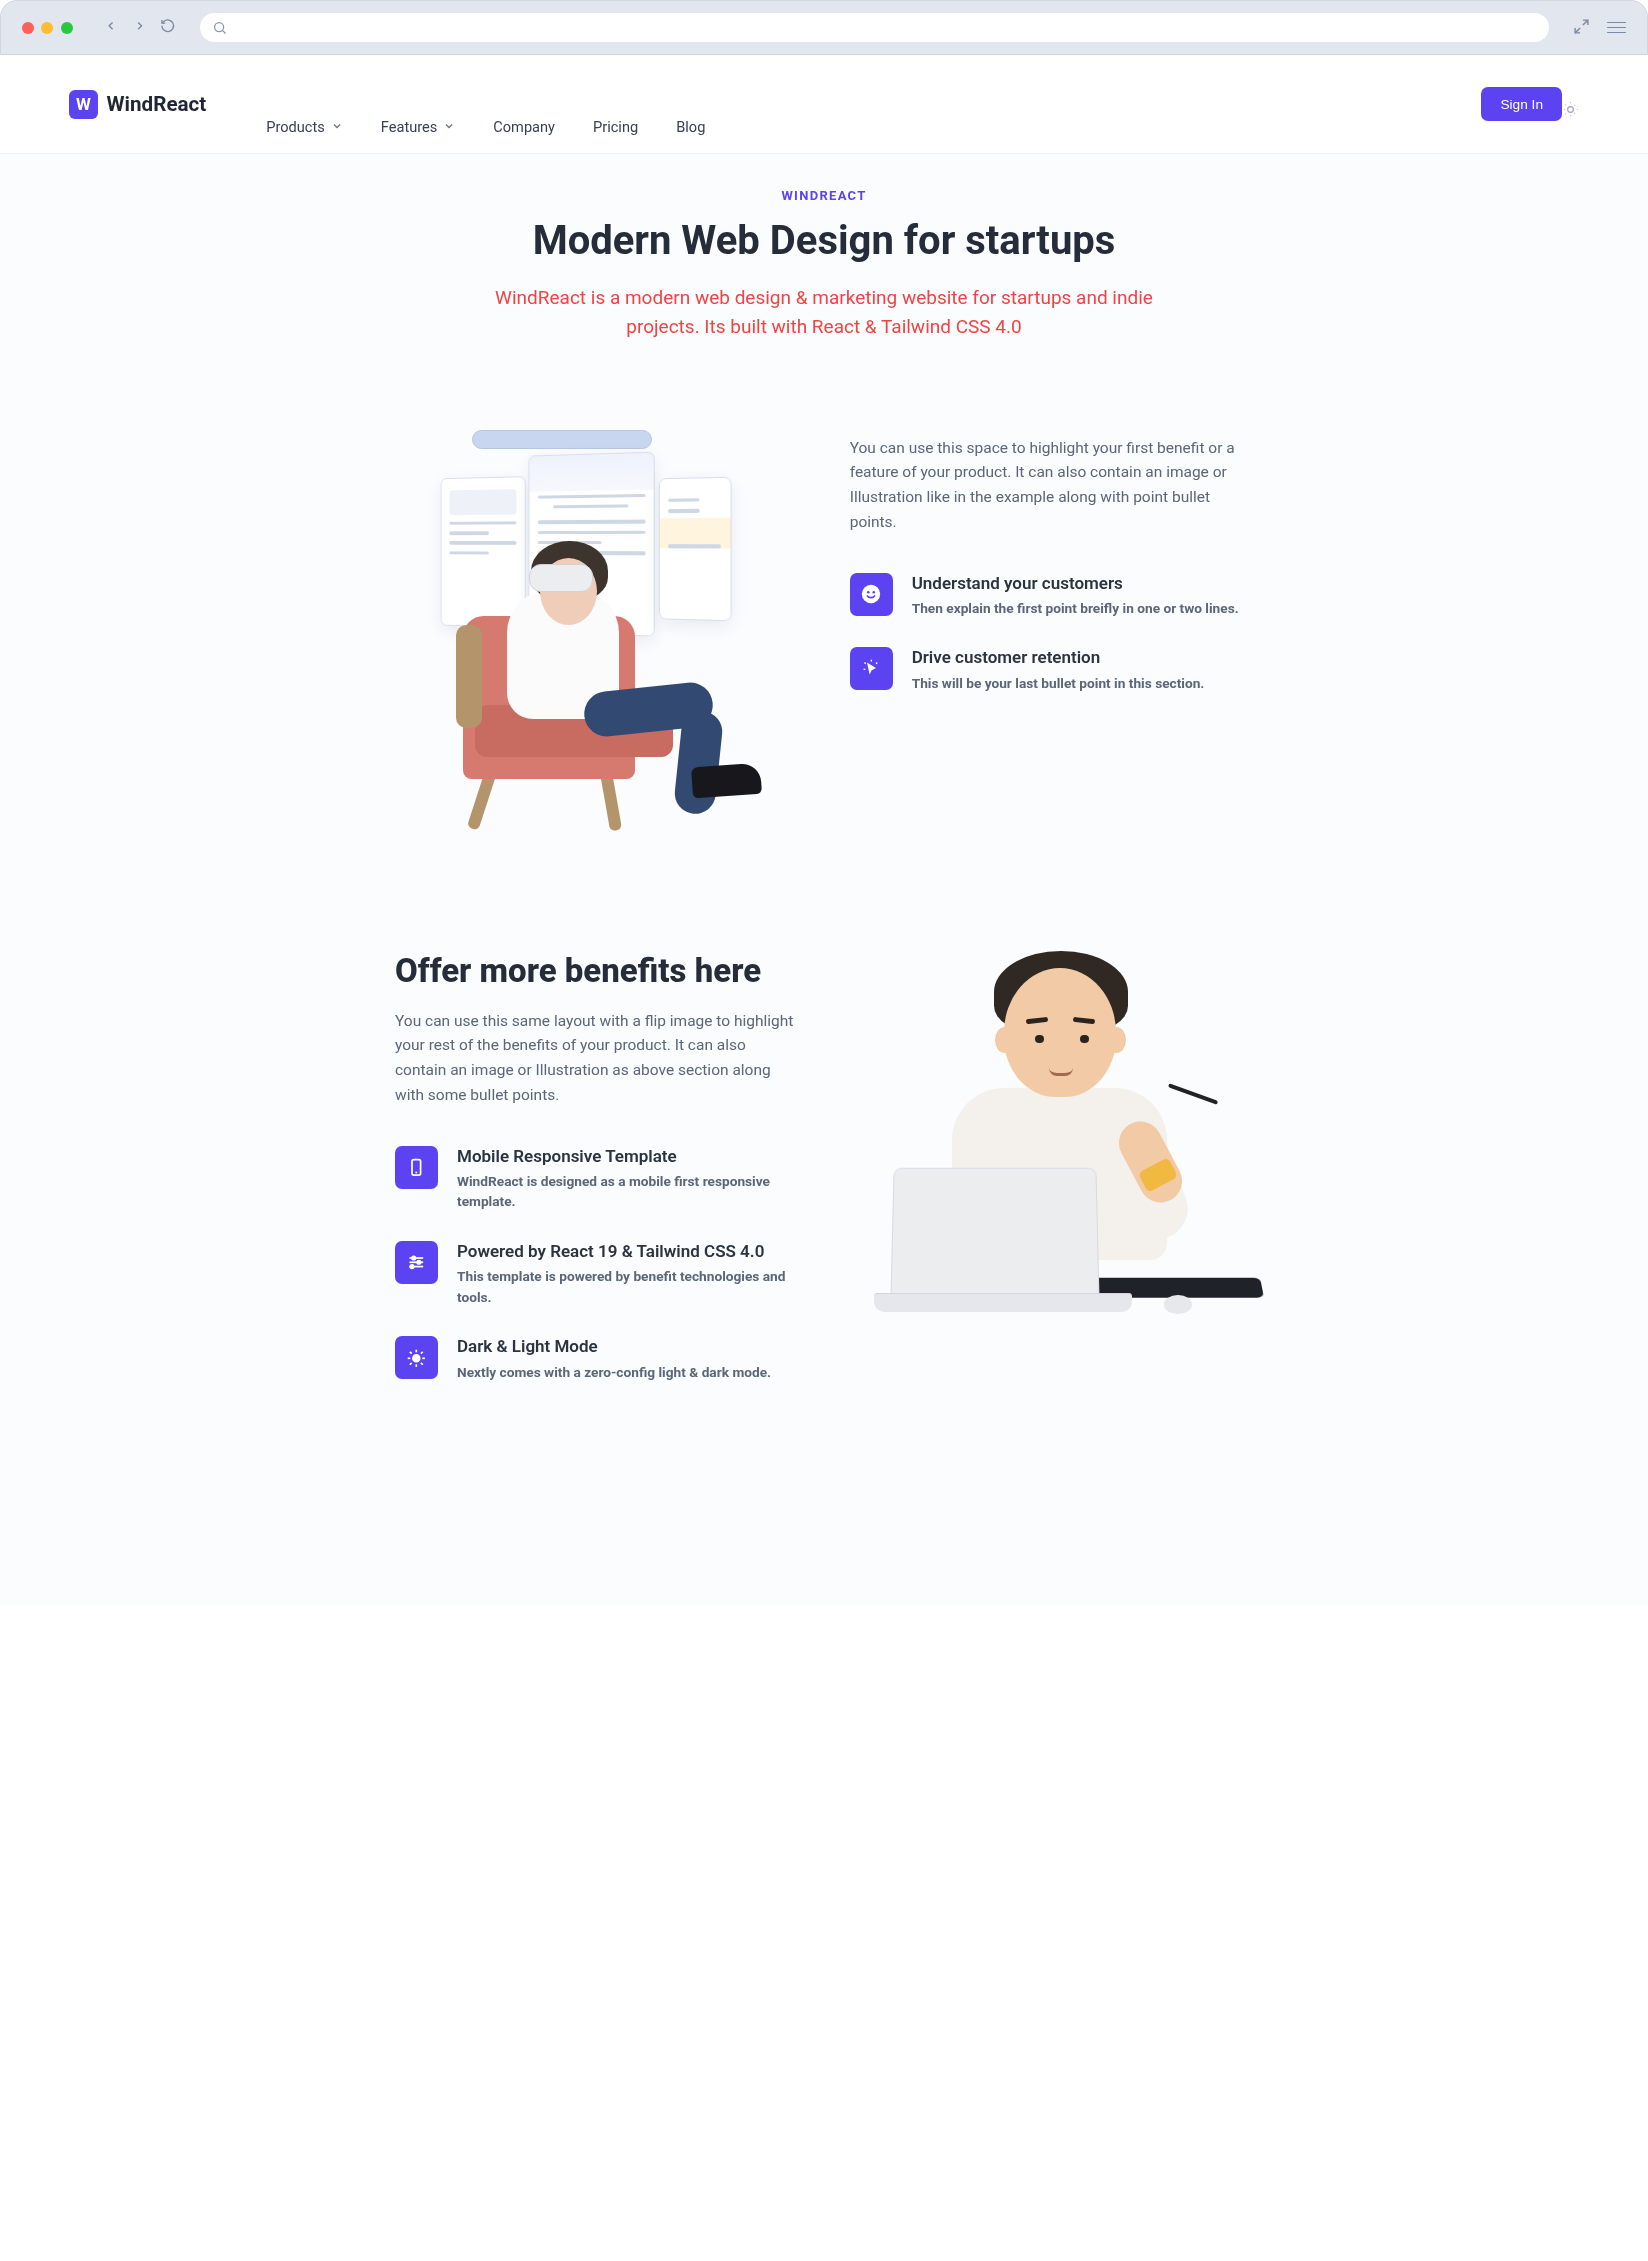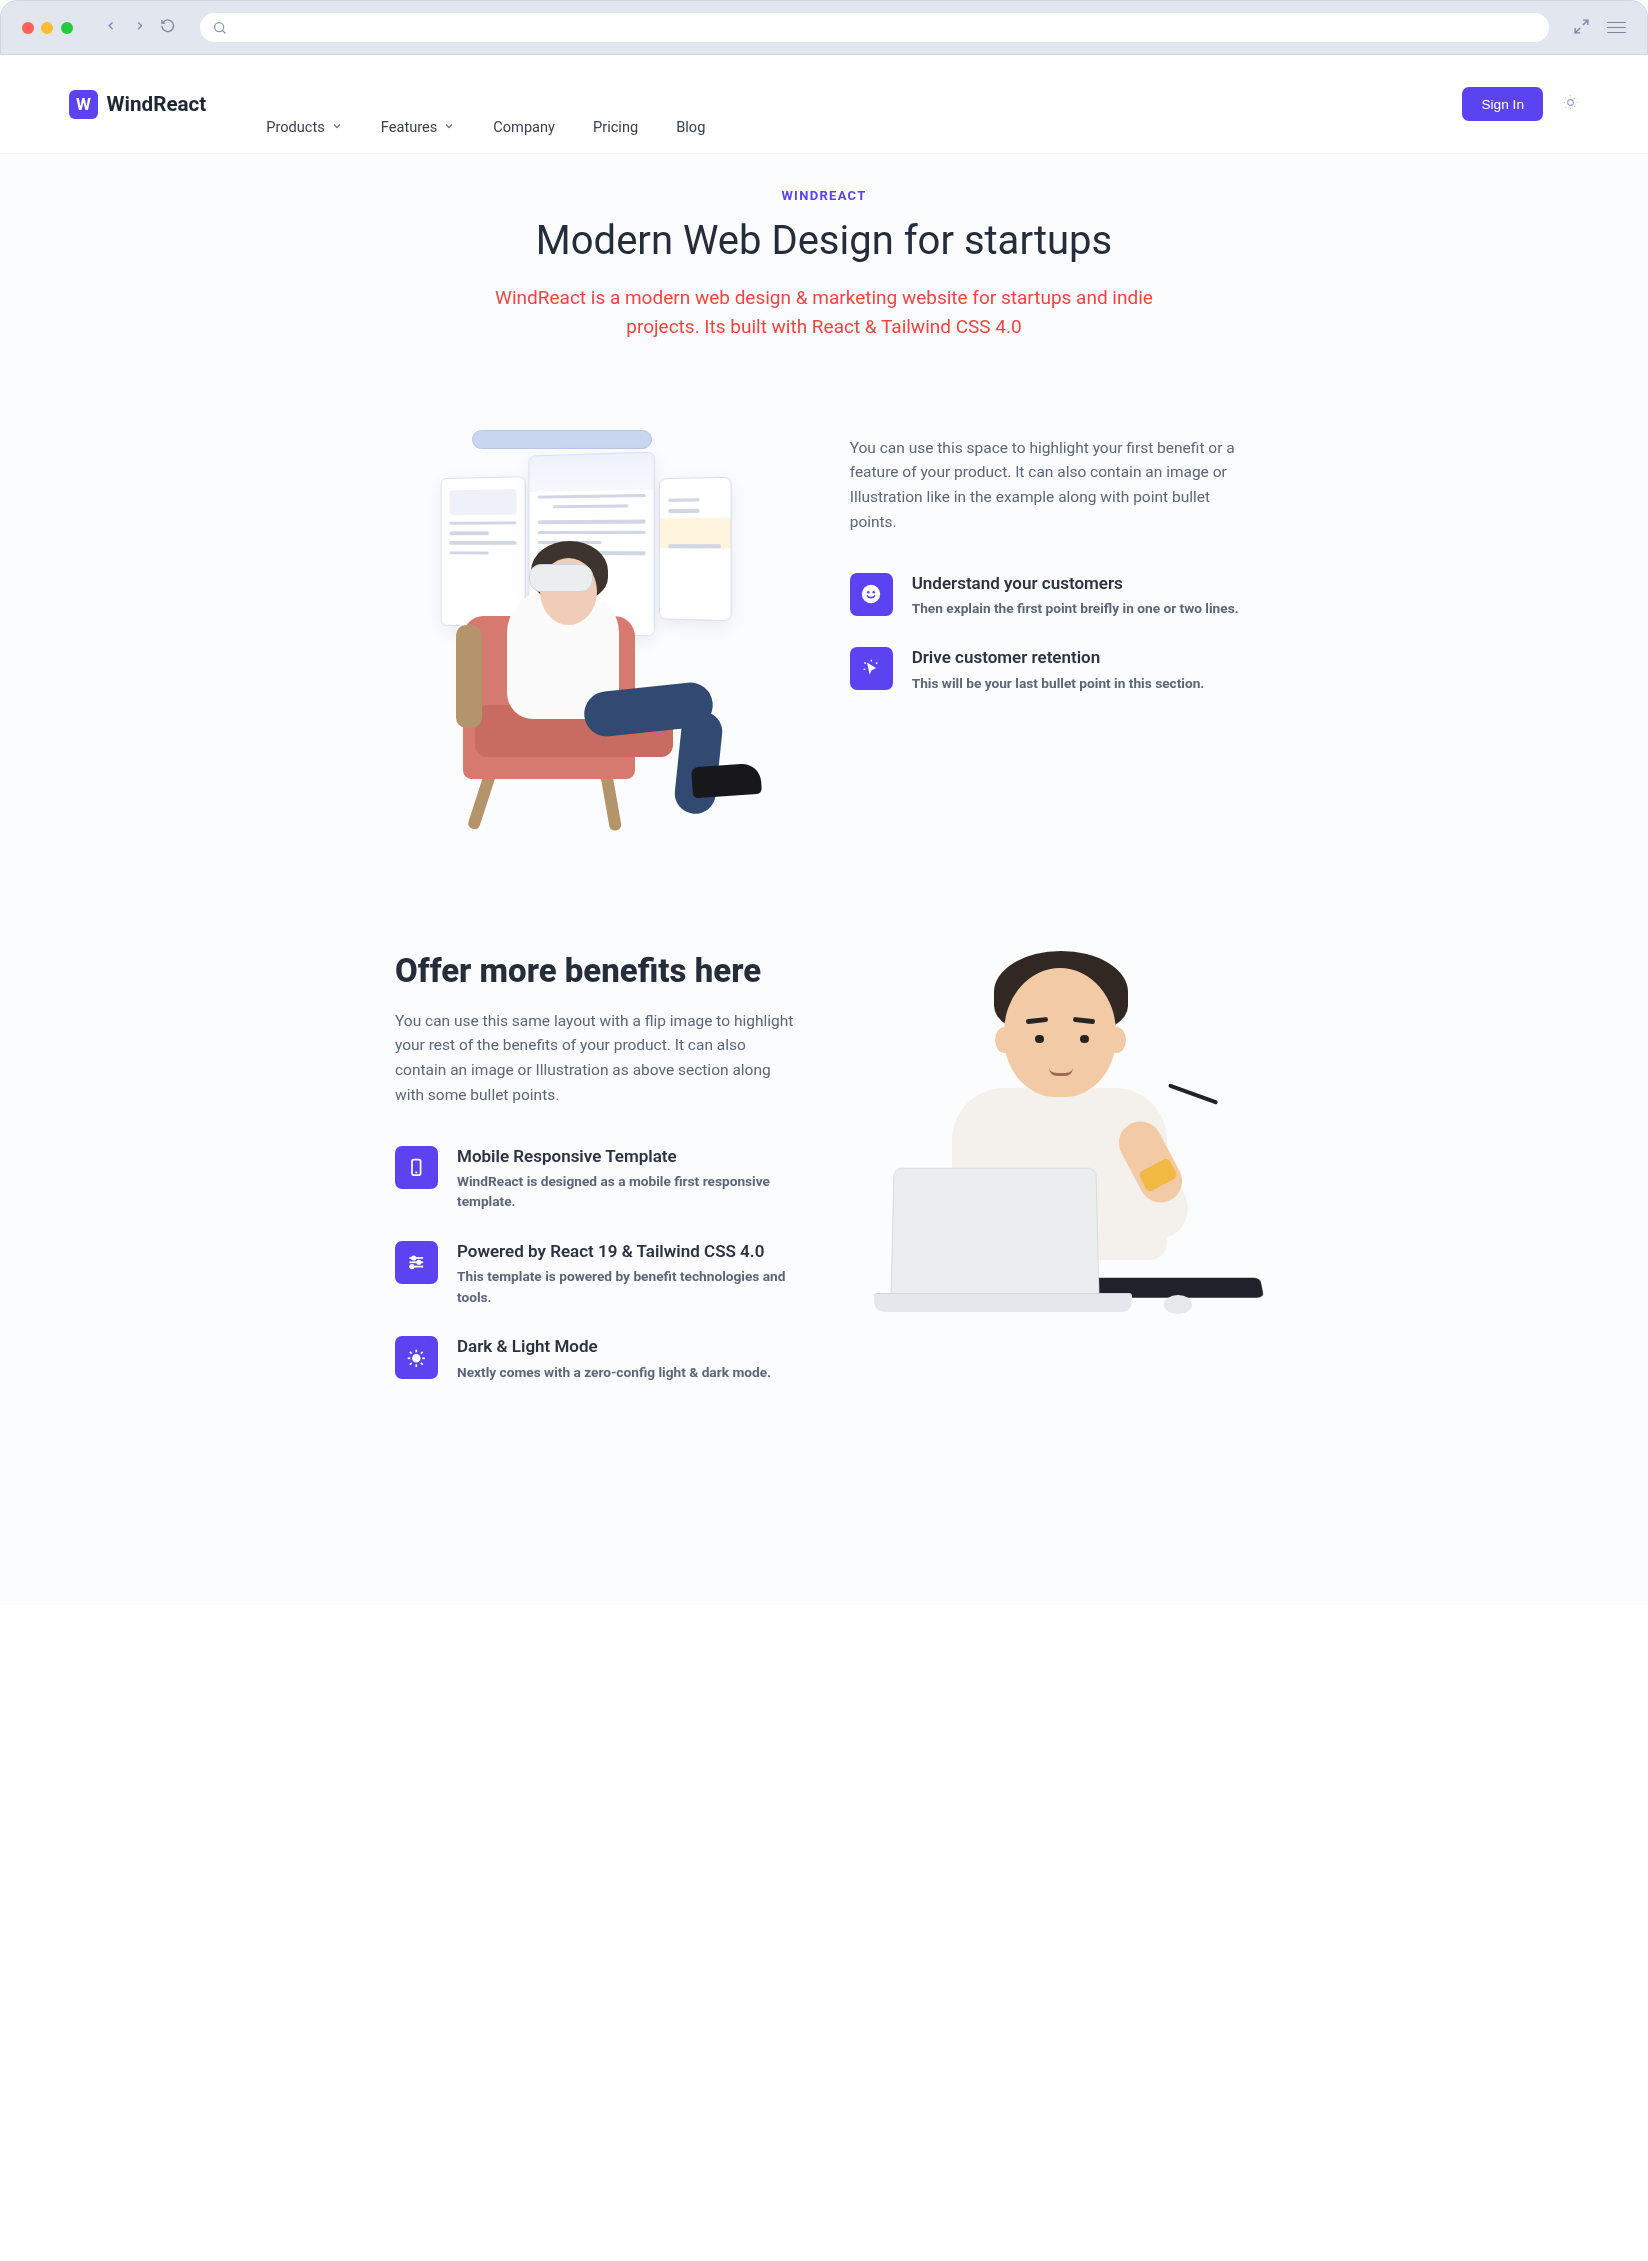--- a/index.html
+++ b/index.html
@@ -54,33 +54,33 @@
     width: 29px; height: 29px;
     background: #5b43f1;
     border-radius: 6px;
     display: flex; align-items: center; justify-content: center;
     color: #fff; font-weight: 700; font-size: 17px;
   }
   .logo-text { font-size: 20.6px; font-weight: 700; color:#1f2735;}
   .main-nav { display: flex; gap: 38px; margin-left: 26px; }
   .nav-item { display: flex; align-items: center; gap: 6px; color: #374151; font-size: 14.6px; cursor: pointer; margin-top: 46px; }
   .nav-item .chev { color:#6b7280; }
-  .header-right { margin-left: auto; display: flex; align-items: center; gap: 19px;}
+  .header-right { margin-left: auto; display: flex; align-items: flex-end; }
   .signin-btn {
     background: #5b43f1; color: #fff; border: none;
     padding: 9.4px 19px; border-radius: 6.9px; font-size: 13.7px;
     font-weight: 500; cursor: pointer;
   }
   .theme-toggle { color:#9aa3b8; cursor:pointer; }
 
   
   .page { background:#fbfcfe; padding: 34px 0 103px; }
   .intro { text-align: center; max-width: 687px; margin: 0 auto 94px; }
   .eyebrow { color:#5b43f1; font-weight:700; letter-spacing:1.3px; font-size:13px; margin-bottom:13.7px; text-transform:uppercase;}
-  .intro h1 { font-size: 40px; font-weight: 400; color:#252d3a; margin-bottom: 19px;}
+  .intro h1 { font-size: 40px; font-weight: 700; color:#252d3a; margin-bottom: 19px;}
   .intro p { color:#ef4444; font-size: 19px; line-height: 1.55;}
 
   .section { display:flex; gap: 60px; align-items:flex-start; max-width: 910px; margin: 0 auto 120px; padding: 0 26px;}
   .section .illus { flex: 0 0 46%; }
   .section .content { flex: 1; }
   .content h2 { font-size: 33px; font-weight: 800; color:#252d3a; margin-bottom: 19px;}
   .content > p { color:#5b6677; font-size: 15.5px; line-height:1.6; margin-bottom: 38px;}
   .bullets { display:flex; flex-direction:column; gap: 29px;}
   .bullet { display:flex; gap: 19px; align-items:flex-start;}
   .bullet-icon {

